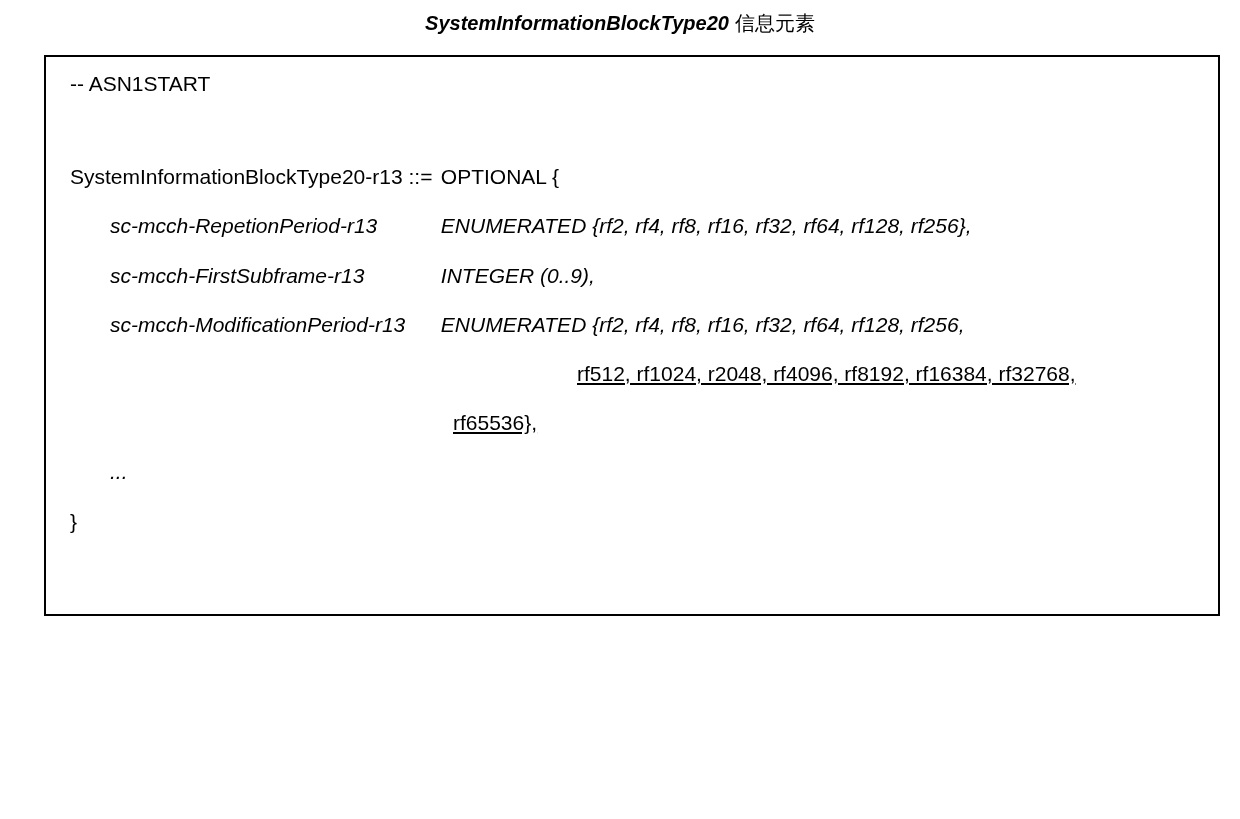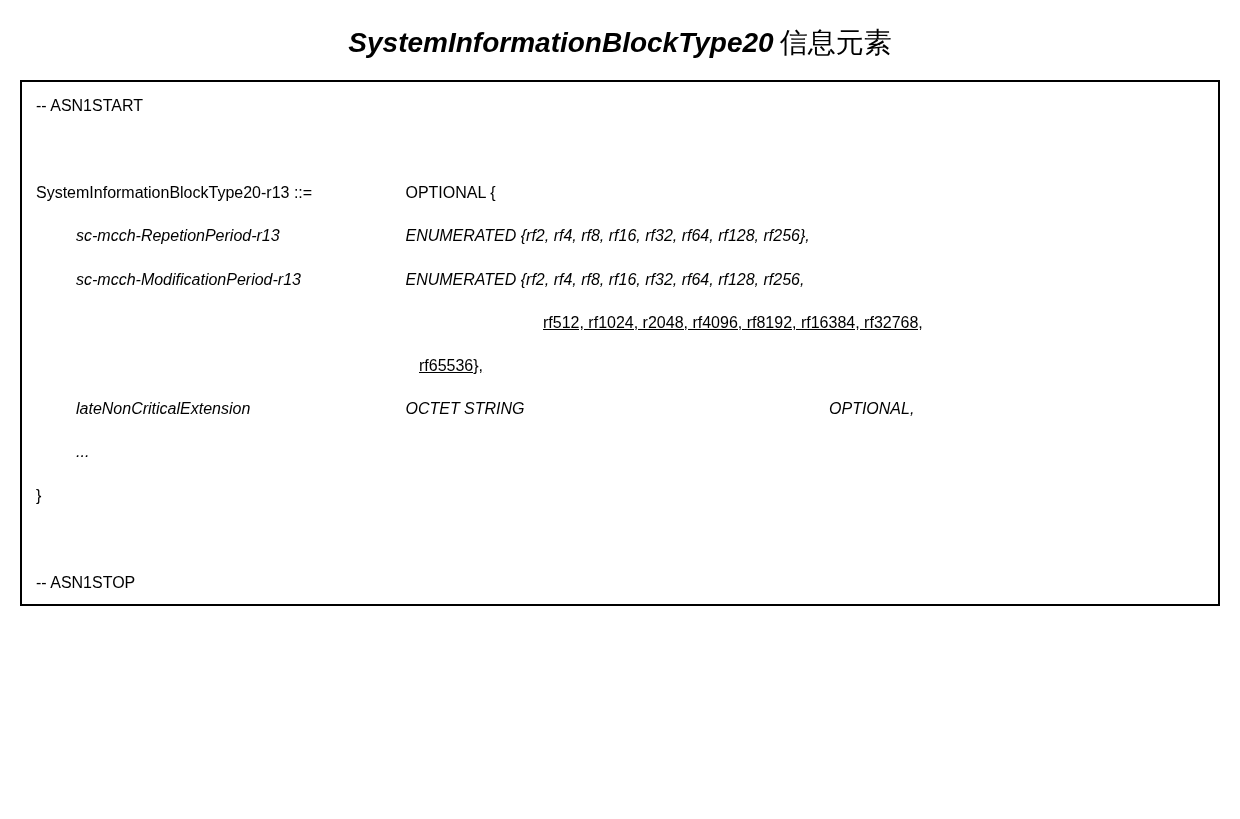--- a/index.html
+++ b/index.html
@@ -1,20 +1,20 @@
 <!DOCTYPE html>
 <html><head>
   <meta charset="utf-8">
   <style>
     * { box-sizing: border-box; margin: 0; padding: 0; }
     body { width: 1240px; height: 819px; background: #fff; padding: 10px 20px; font-family: Arial, "Microsoft YaHei", sans-serif; }
-    .title { text-align: center; font-size: 28px; margin-bottom: 18px; margin-top: 14px; }
+    .title { text-align: center; font-size: 20px; margin-bottom: 18px; }
     .title .italic { font-style: italic; font-weight: bold; }
     .title .cjk { font-weight: normal; margin-left: 6px; }
-    .box { border: 2px solid #000; padding: 14px 14px 12px 14px; font-size: 16px; line-height: 1.2; }
+    .box { border: 2px solid #000; padding: 14px 14px 12px 24px; font-size: 21px; line-height: 1.2; margin-left: 24px; }
     .spacer-lg { height: 44px; }
     .line { margin-bottom: 24px; white-space: nowrap; overflow: hidden; }
     .indent1 { padding-left: 40px; font-style: italic; }
     .cont-line { margin-left: 375px; margin-bottom: 24px; text-decoration: underline; }
     .octet { margin-right: 300px; }
     .name-main { width: 365px; display: inline-block; }
     .name-field { width: 325px; display: inline-block; }
   </style>
 </head>
 <body>
@@ -31,34 +31,32 @@
     <span class="name-main">SystemInformationBlockType20-r13 ::=</span>
     <span>OPTIONAL {</span>
   </div>
 
   <div class="line indent1">
     <span class="name-field">sc-mcch-RepetionPeriod-r13</span>
     <span>ENUMERATED {rf2, rf4, rf8, rf16, rf32, rf64, rf128, rf256},</span>
   </div>
 
 
+  <div class="line indent1">
+    <span class="name-field">sc-mcch-FirstSubframe-r13</span>
+    <span>INTEGER (0..9),</span>
+  </div>
 
 
   <div class="line indent1">
     <span class="name-field">sc-mcch-ModificationPeriod-r13</span>
     <span>ENUMERATED {rf2, rf4, rf8, rf16, rf32, rf64, rf128, rf256,</span>
   </div>
   <div class="cont-line" style="margin-left:507px">rf512, rf1024, r2048, rf4096, rf8192, rf16384, rf32768,</div>
   <div class="cont-line" style="margin-left:383px">rf65536},</div>
 
-  <div class="line indent1">
-    <span class="name-field">lateNonCriticalExtension</span>
-    <span class="octet">OCTET STRING</span>
-    <span>OPTIONAL,</span>
-  </div>
 
   <div class="line indent1">...</div>
 
   <div class="line">}</div>
 
   <div class="spacer-lg"></div>
-  <div>-- ASN1STOP</div>
 </div>
 
 </body></html>

